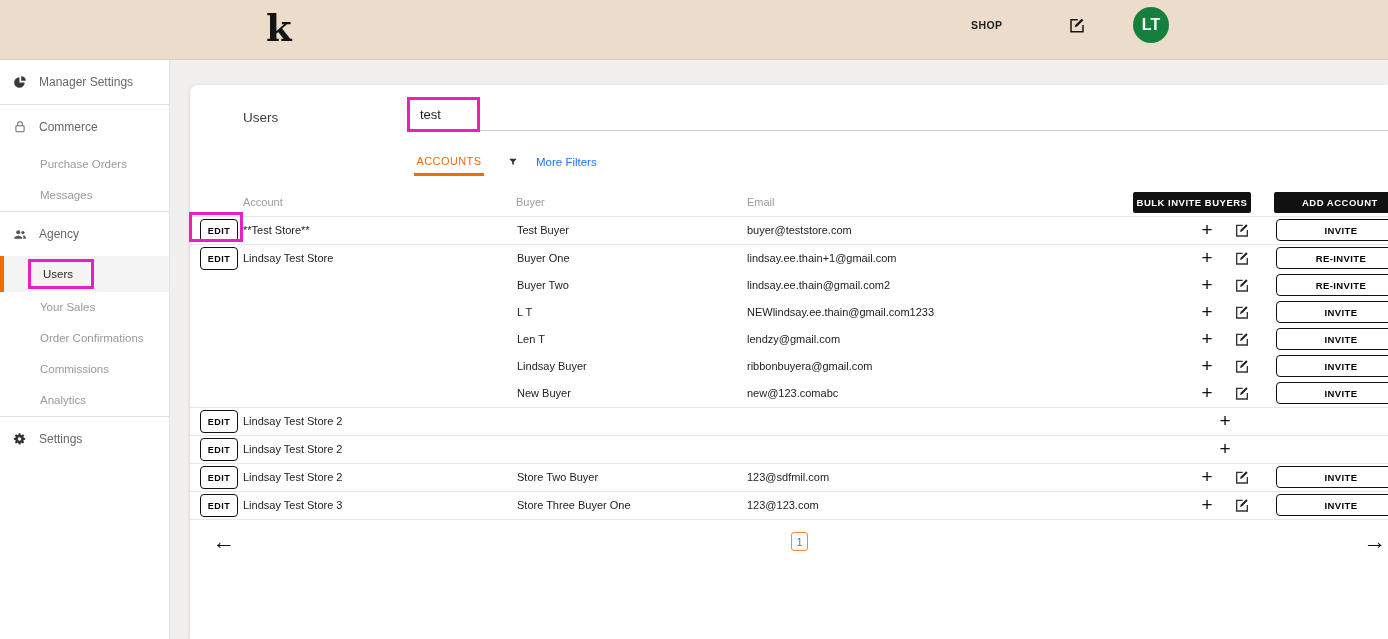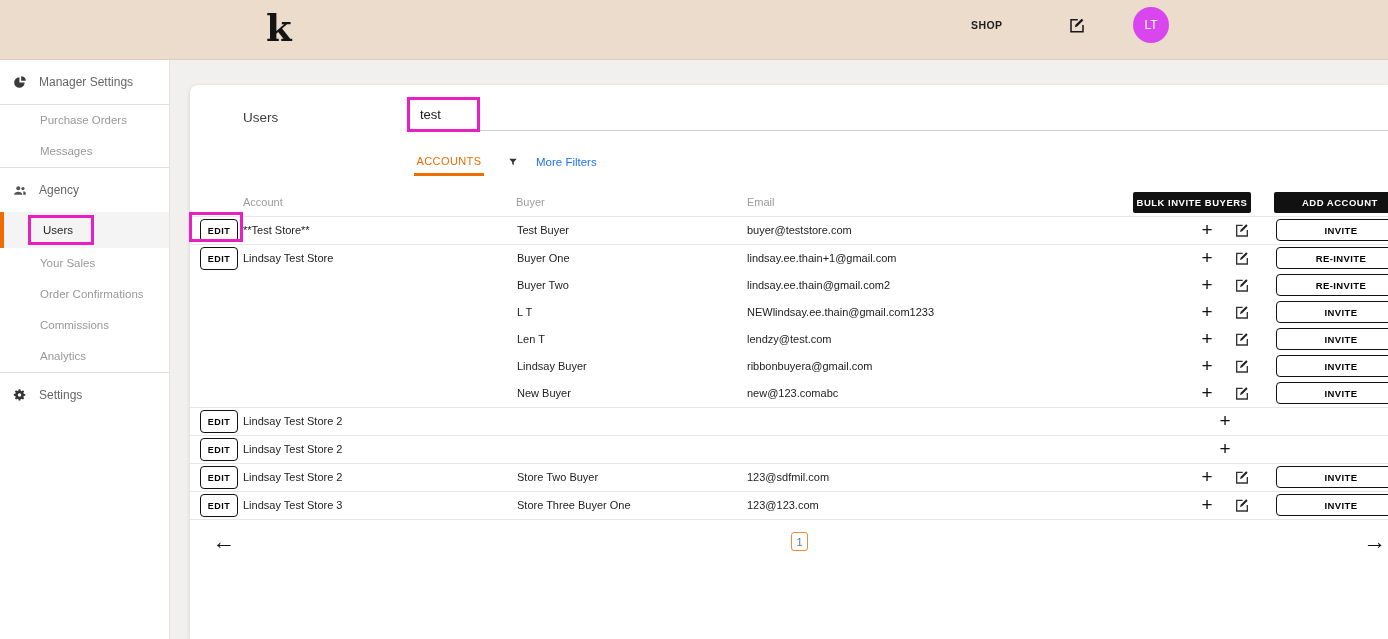--- a/index.html
+++ b/index.html
@@ -10,21 +10,21 @@
   html,body{width:1388px;height:639px;overflow:hidden;background:#fff;
     font-family:"Liberation Sans",sans-serif;-webkit-font-smoothing:antialiased;}
   
   .topbar{position:relative;height:60px;background:var(--c-topbar);border-bottom:1px solid #ddcebd;}
   .logo{position:absolute;left:266px;top:6px;font-family:"DejaVu Serif",serif;
     font-weight:700;font-size:37px;color:#141414;}
   .shop{position:absolute;left:971px;top:19px;font-size:10.5px;font-weight:700;
     letter-spacing:.4px;color:#1c1c1c;cursor:pointer;}
   .tb-compose{position:absolute;left:1068px;top:16px;width:18px;height:18px;cursor:pointer;}
   .avatar{position:absolute;left:1133px;top:7px;width:36px;height:36px;border-radius:50%;
-    background:#d946ef;color:#fff;font-size:12px;font-weight:400;
+    background:#15803d;color:#fff;font-size:16px;font-weight:700;
     display:flex;align-items:center;justify-content:center;cursor:pointer;}
   
   .shell{display:flex;height:638px;}
   .sidebar{width:170px;background:#fff;border-right:1px solid #e3e3e3;flex-shrink:0;}
   .sb-section{border-bottom:1px solid #e0e0e0;padding:0 0 0 0;}
   .sb-section:last-child{border-bottom:none;}
   .sb-item{cursor:pointer;}
   .sb-top{height:44px;display:flex;align-items:center;gap:12px;padding-left:13px;
     font-size:12px;color:#666;}
   .sb-icon{width:14px;height:14px;display:inline-flex;}
@@ -113,20 +113,29 @@
           <span class="sb-icon">
             <svg viewBox="0 0 24 24">
               <path d="M11 4a9 9 0 1 0 9 9h-9V4z" fill="#3a3a3a"></path>
               <path d="M14 2v8h8a8 8 0 0 0-8-8z" fill="#3a3a3a"></path>
             </svg>
           </span>
           <span class="sb-label">Manager Settings</span>
         </div>
       </div>
       <div class="sb-section">
+        <div class="sb-item sb-top">
+          <span class="sb-icon">
+            <svg viewBox="0 0 24 24" fill="none" stroke="#6a6a6a" stroke-width="1.8">
+              <rect x="5" y="10" width="14" height="10" rx="1.5"></rect>
+              <path d="M8 10V7a4 4 0 0 1 8 0v3"></path>
+            </svg>
+          </span>
+          <span class="sb-label">Commerce</span>
+        </div>
         <div class="sb-item sb-sub"><span class="sb-label">Purchase Orders</span></div>
         <div class="sb-item sb-sub"><span class="sb-label">Messages</span></div>
       </div>
       <div class="sb-section">
         <div class="sb-item sb-top">
           <span class="sb-icon">
             <svg viewBox="0 0 24 24" fill="#555">
               <circle cx="9" cy="9" r="3.4"></circle>
               <path d="M2 19.5c0-3 3.5-4.5 7-4.5s7 1.5 7 4.5v.5H2z"></path>
               <circle cx="17" cy="9.5" r="2.8"></circle>
@@ -247,21 +256,21 @@
                     <svg viewBox="0 0 24 24" fill="none" stroke="#333" stroke-width="2">
                       <path d="M13 5H4v16h16v-9"></path>
                       <path d="M9 15l1-3.2 8.3-8.3 2.2 2.2-8.3 8.3L9 15z" fill="#222" stroke="none"></path>
                     </svg>
                   </span>
                   <button class="invite-btn">INVITE</button>
                 </div>
               </div>
               <div class="trow">
                 <span class="cell-buyer">Len T</span>
-                <span class="cell-email">lendzy@test.com</span>
+                <span class="cell-email">lendzy@gmail.com</span>
                 <div class="cell-actions">
                   <span class="act-plus">+</span>
                   <span class="act-edit">
                     <svg viewBox="0 0 24 24" fill="none" stroke="#333" stroke-width="2">
                       <path d="M13 5H4v16h16v-9"></path>
                       <path d="M9 15l1-3.2 8.3-8.3 2.2 2.2-8.3 8.3L9 15z" fill="#222" stroke="none"></path>
                     </svg>
                   </span>
                   <button class="invite-btn">INVITE</button>
                 </div>

